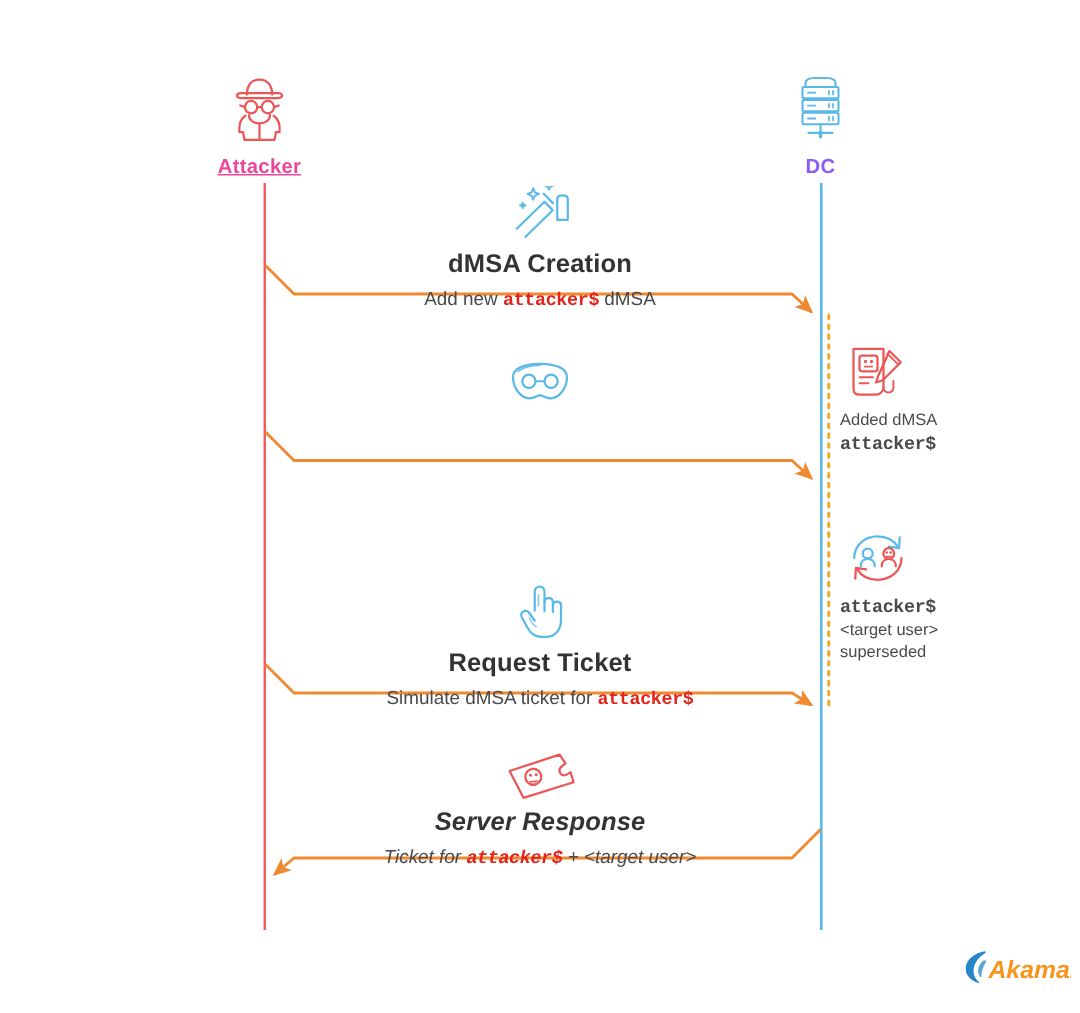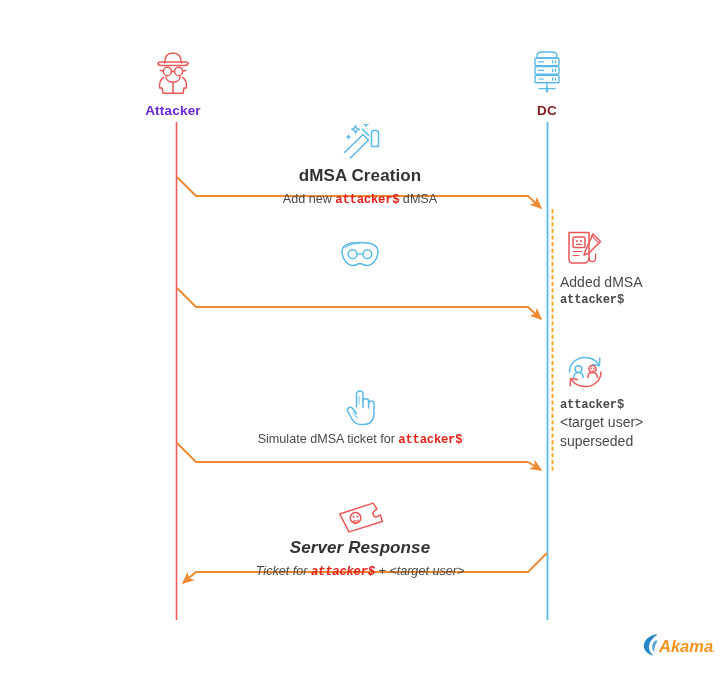--- a/index.html
+++ b/index.html
@@ -41,23 +41,23 @@
     align-items: flex-end;
     justify-content: center;
   }
   .actor-label {
     margin-top: 7px;
     font-size: 13.5px;
     font-weight: bold;
     letter-spacing: .2px;
   }
   #actor-attacker { left: 103px; top: 50px; }
-  #actor-attacker .actor-label { color: #6d28d9; }
+  #actor-attacker .actor-label { color: #ec4899; text-decoration: underline; }
   #actor-dc { left: 477px; top: 50px; }
-  #actor-dc .actor-label { color: #7f1d1d; }
+  #actor-dc .actor-label { color: #8b5cf6; }
 
   
   .message {
     position: absolute;
     width: 360px;
     left: 180px;
     text-align: center;
   }
   .msg-icon {
     height: 40px;
@@ -102,21 +102,21 @@
   }
   .note-icon {
     height: 40px;
     display: flex;
     align-items: flex-end;
     justify-content: flex-start;
     margin-bottom: 5px;
     padding-left: 3px;
   }
   .note-line {
-    font-size: 14px;
+    font-size: 11px;
     color: #4a4a4a;
     line-height: 1.33;
     white-space: nowrap;
   }
   .note-line.mono-red {
     font-size: 12.2px;
   }
   #note-1 { top: 228px; }
   #note-2 { top: 352px; }
 
@@ -236,20 +236,21 @@
   <div class="message" id="message-3">
     <div class="msg-icon">
       <svg width="34" height="40" viewBox="0 0 34 40" fill="none" stroke="#5bb9e8" stroke-width="1.5" stroke-linejoin="round" stroke-linecap="round">
         <path d="M13.5 19 L13.5 6.5 C13.5 4.3 15 3 16.8 3 C18.6 3 20 4.3 20 6.5 L20 19.5"></path>
         <path d="M20 13.5 C20 11.8 21.2 10.8 22.8 10.8 C24.4 10.8 25.6 11.8 25.6 13.5 L25.6 20"></path>
         <path d="M25.6 15.6 C25.6 14 26.8 13 28.3 13 C29.8 13 31 14 31 15.6 L31 25.5 C31 32 27 36.5 21 36.5 L17.5 36.5 C13 36.5 10.5 34 8.4 30 L4.8 23.3 C4 21.8 4.6 20.2 6.1 19.5 C7.4 18.9 8.9 19.3 9.7 20.5 L13.5 25.8"></path>
         <path d="M16 8.5 L16 16" stroke-width="1.1" opacity="0.75"></path>
         <path d="M10 24 C11 26.5 12.5 28.5 14.5 29.8" stroke-width="1.1" opacity="0.7"></path>
       </svg>
     </div>
+    <div class="msg-title">Request Ticket</div>
     <div class="msg-sub"><span>Simulate dMSA ticket for </span><span class="mono-red">attacker$</span><span></span></div>
   </div>
 
   <div class="message" id="message-4">
     <div class="msg-icon">
       <svg width="48" height="34" viewBox="0 0 48 34" fill="none" stroke="#eb5757" stroke-width="1.5" stroke-linejoin="round" stroke-linecap="round">
         <path d="M4 12.5 L38 4 L41.5 10 L38.5 12.2 C37.2 13.2 36.9 15 37.7 16.4 C38.5 17.8 40.3 18.3 41.7 17.6 L44.5 16.2 L46 23 L12 31 Z" transform="rotate(-4 25 17)"></path>
         <circle cx="19.5" cy="17.5" r="5.3" transform="rotate(-4 25 17)"></circle>
         <circle cx="17.6" cy="16.3" r="1" fill="#eb5757" stroke="none" transform="rotate(-4 25 17)"></circle>
         <circle cx="21.5" cy="16.3" r="1" fill="#eb5757" stroke="none" transform="rotate(-4 25 17)"></circle>

